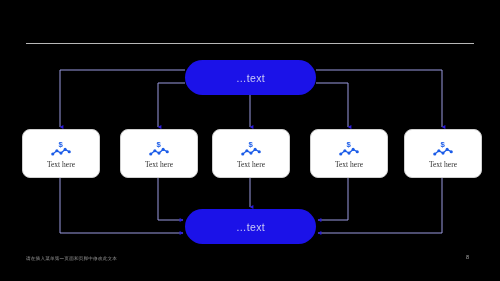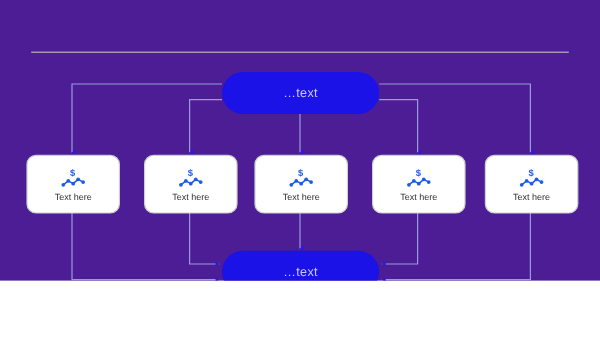--- a/index.html
+++ b/index.html
@@ -6,22 +6,22 @@
     margin: 0;
     padding: 0;
     background: #ffffff;
   }
   body {
     font-family: "Liberation Sans", sans-serif;
   }
   #slide {
     position: relative;
     width: 500px;
-    height: 234px;
-    background: #4c1d95;
+    height: 281px;
+    background: #000000;
     overflow: hidden;
   }
 
   
   .top-divider {
     position: absolute;
     left: 26px;
     top: 43px;
     width: 448px;
     height: 1px;
@@ -90,20 +90,21 @@
   .card-icon {
     width: 22px;
     height: 19px;
     display: block;
     margin-bottom: 2px;
   }
   .card-label {
     font-size: 7.5px;
     color: #303030;
     white-space: nowrap;
+    font-family: Liberation Serif, serif;
   }
 
   
   .footer-text {
     position: absolute;
     left: 26px;
     top: 256px;
     font-size: 4.6px;
     color: #9a9a9a;
     letter-spacing: 0.2px;

